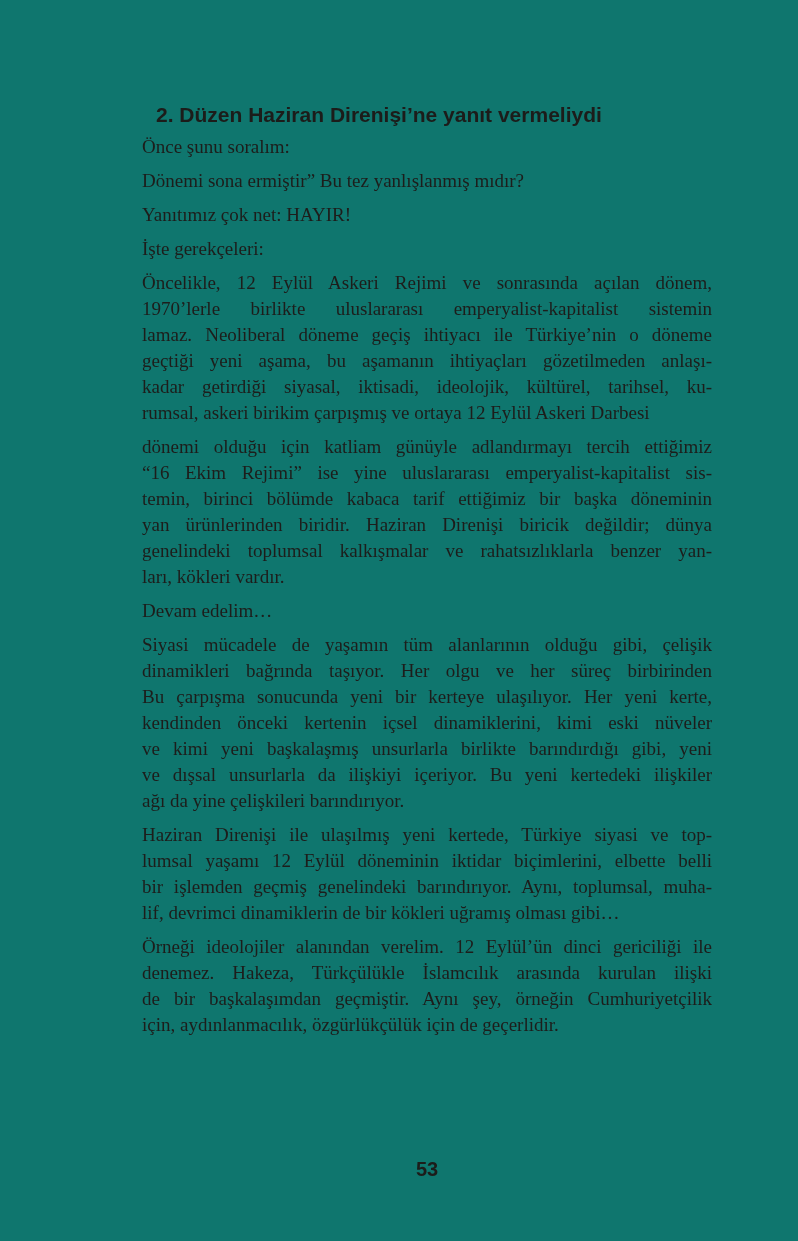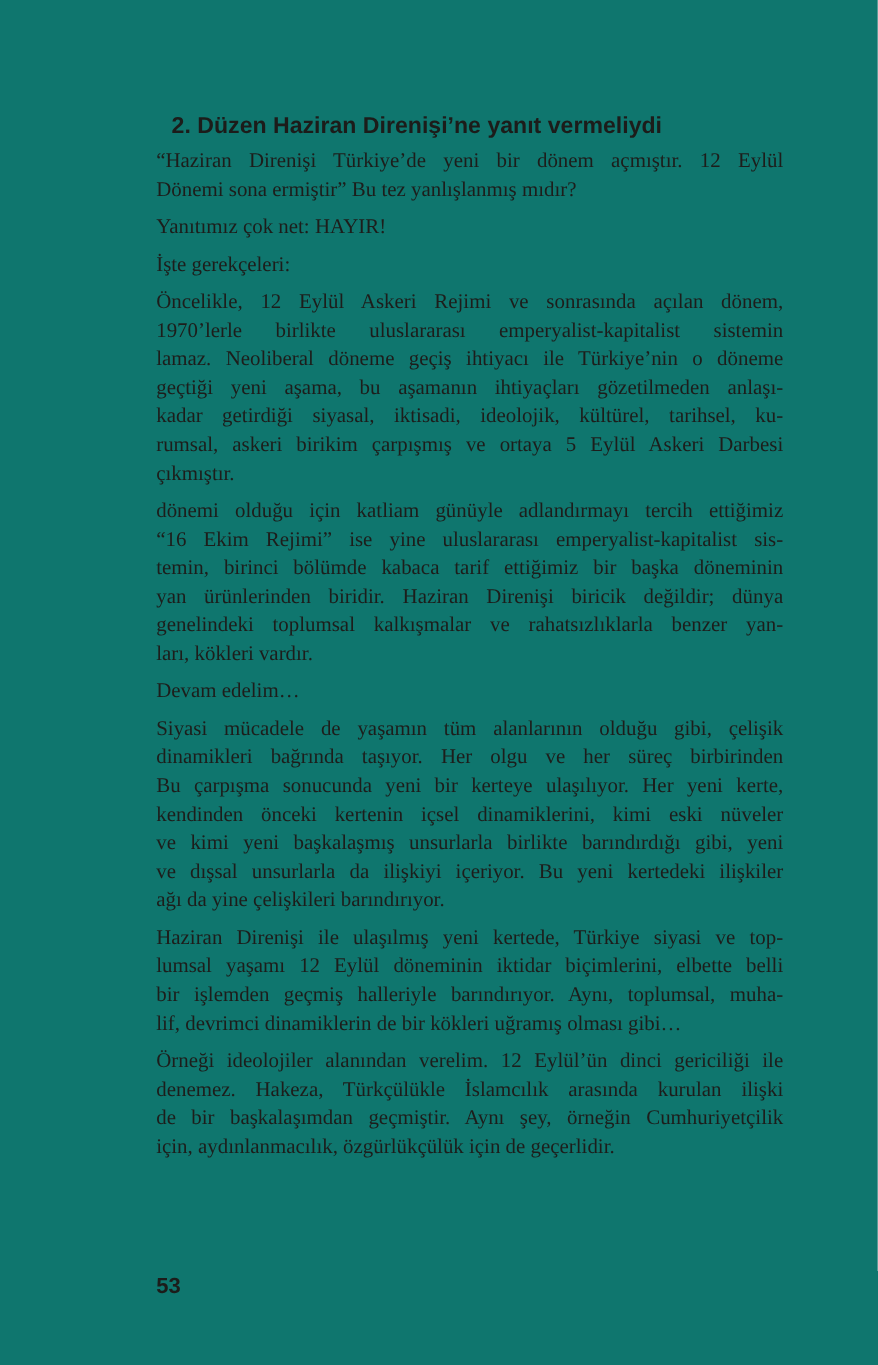--- a/index.html
+++ b/index.html
@@ -42,52 +42,53 @@
     text-align-last: justify;
   }
   .para .ln:last-child {
     text-align-last: left;
   }
   .pagenum {
     position: absolute;
     top: 1158px;
     left: 142px;
     width: 570px;
-    text-align: left;
+    text-align: center;
     font-family: "Liberation Sans", sans-serif;
     font-weight: 700;
     font-size: 20px;
     color: #1c1c1a;
   }
 </style>
 </head>
 <body>
 
 <div class="page">
   <div class="content">
     <h2 class="heading">2. Düzen Haziran Direnişi’ne yanıt vermeliydi</h2>
     <div id="paragraphs">
         <div class="para">
-          <div class="ln">“Haziran Direnişi Türkiye’de yeni bir dönem açmıştır. 12 Eylül</div>
+          <div class="ln">Önce şunu soralım:</div>
+        </div>
+        <div class="para">
           <div class="ln">Dönemi sona ermiştir” Bu tez yanlışlanmış mıdır?</div>
         </div>
         <div class="para">
           <div class="ln">Yanıtımız çok net: HAYIR!</div>
         </div>
         <div class="para">
           <div class="ln">İşte gerekçeleri:</div>
         </div>
         <div class="para">
           <div class="ln">Öncelikle, 12 Eylül Askeri Rejimi ve sonrasında açılan dönem,</div>
           <div class="ln">1970’lerle birlikte uluslararası emperyalist-kapitalist sistemin</div>
           <div class="ln">lamaz. Neoliberal döneme geçiş ihtiyacı ile Türkiye’nin o döneme</div>
           <div class="ln">geçtiği yeni aşama, bu aşamanın ihtiyaçları gözetilmeden anlaşı-</div>
           <div class="ln">kadar getirdiği siyasal, iktisadi, ideolojik, kültürel, tarihsel, ku-</div>
-          <div class="ln">rumsal, askeri birikim çarpışmış ve ortaya 5 Eylül Askeri Darbesi</div>
-          <div class="ln">çıkmıştır.</div>
+          <div class="ln">rumsal, askeri birikim çarpışmış ve ortaya 12 Eylül Askeri Darbesi</div>
         </div>
         <div class="para">
           <div class="ln">dönemi olduğu için katliam günüyle adlandırmayı tercih ettiğimiz</div>
           <div class="ln">“16 Ekim Rejimi” ise yine uluslararası emperyalist-kapitalist sis-</div>
           <div class="ln">temin, birinci bölümde kabaca tarif ettiğimiz bir başka döneminin</div>
           <div class="ln">yan ürünlerinden biridir. Haziran Direnişi biricik değildir; dünya</div>
           <div class="ln">genelindeki toplumsal kalkışmalar ve rahatsızlıklarla benzer yan-</div>
           <div class="ln">ları, kökleri vardır.</div>
         </div>
         <div class="para">
@@ -98,21 +99,21 @@
           <div class="ln">dinamikleri bağrında taşıyor. Her olgu ve her süreç birbirinden</div>
           <div class="ln">Bu çarpışma sonucunda yeni bir kerteye ulaşılıyor. Her yeni kerte,</div>
           <div class="ln">kendinden önceki kertenin içsel dinamiklerini, kimi eski nüveler</div>
           <div class="ln">ve kimi yeni başkalaşmış unsurlarla birlikte barındırdığı gibi, yeni</div>
           <div class="ln">ve dışsal unsurlarla da ilişkiyi içeriyor. Bu yeni kertedeki ilişkiler</div>
           <div class="ln">ağı da yine çelişkileri barındırıyor.</div>
         </div>
         <div class="para">
           <div class="ln">Haziran Direnişi ile ulaşılmış yeni kertede, Türkiye siyasi ve top-</div>
           <div class="ln">lumsal yaşamı 12 Eylül döneminin iktidar biçimlerini, elbette belli</div>
-          <div class="ln">bir işlemden geçmiş halleriyle barındırıyor. Aynı, toplumsal, muha-</div>
+          <div class="ln">bir işlemden geçmiş genelindeki barındırıyor. Aynı, toplumsal, muha-</div>
           <div class="ln">lif, devrimci dinamiklerin de bir kökleri uğramış olması gibi…</div>
         </div>
         <div class="para">
           <div class="ln">Örneği ideolojiler alanından verelim. 12 Eylül’ün dinci gericiliği ile</div>
           <div class="ln">denemez. Hakeza, Türkçülükle İslamcılık arasında kurulan ilişki</div>
           <div class="ln">de bir başkalaşımdan geçmiştir. Aynı şey, örneğin Cumhuriyetçilik</div>
           <div class="ln">için, aydınlanmacılık, özgürlükçülük için de geçerlidir.</div>
         </div>
       </div>
   </div>

